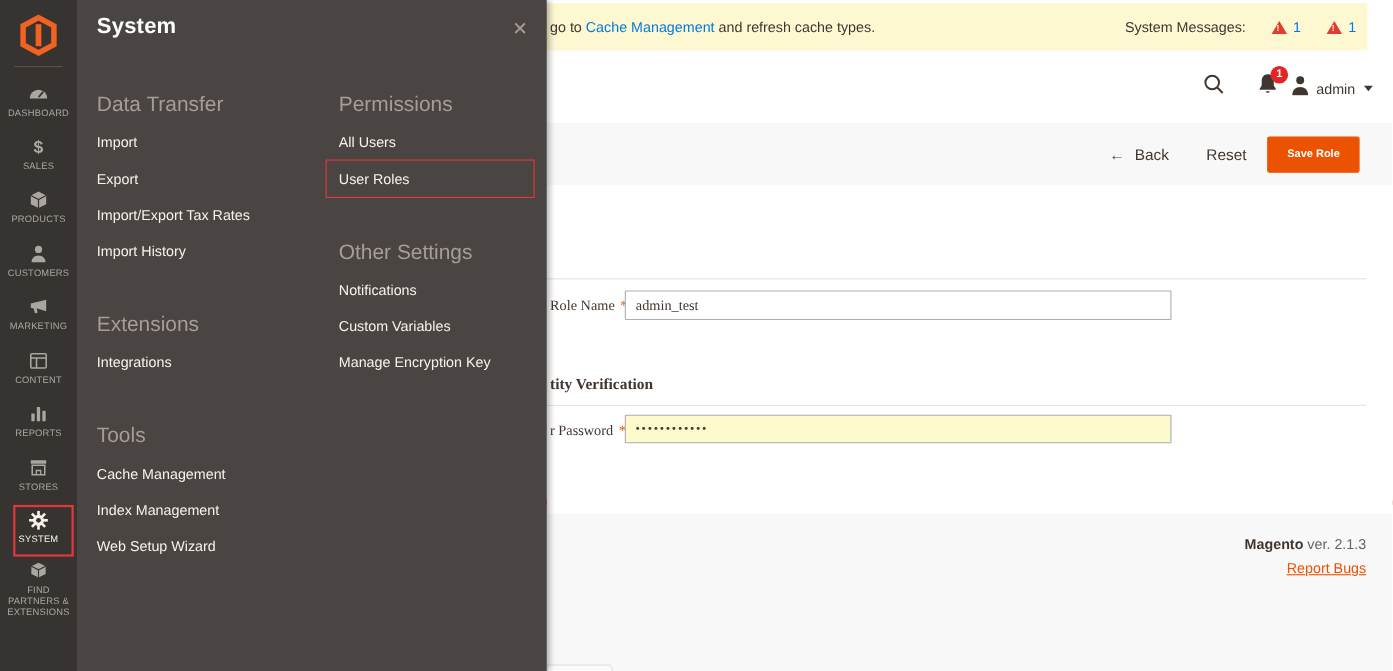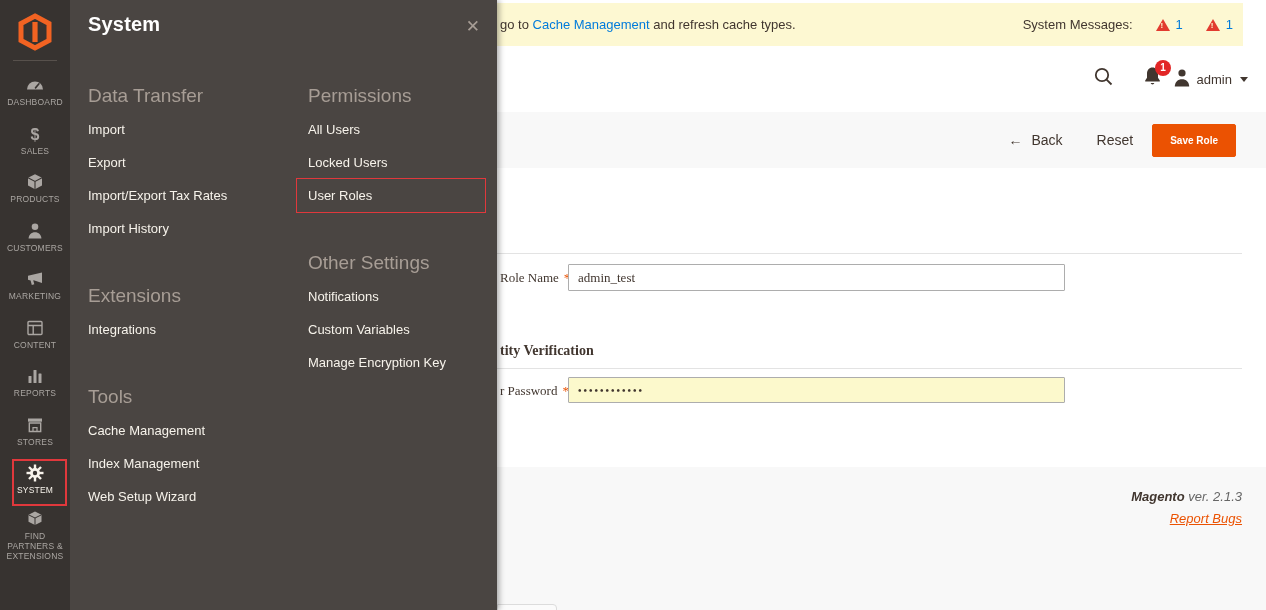--- a/index.html
+++ b/index.html
@@ -49,21 +49,21 @@
   .lbl-role { top:90px; } .lbl-pass { top:203px; }
   .req-star { color:#eb5202; font-size:13px; }
   .text-input { position:absolute; left:71px; width:497px; height:27px; border:1px solid #adadad;
     border-radius:1px; font-size:13px; color:#41362f; padding:0 9px; font-family:inherit; background:#fff; }
   .inp-role { top:84px; }
   .inp-pass { top:197px; height:26px; background:#fcf9cc; font-size:10px; letter-spacing:2px; font-weight:bold; }
   .section-heading { position:absolute; left:3px; top:163px; font-size:14px; font-weight:bold; color:#41362f; }
 
   
   .footer { position:absolute; left:0; right:0; top:455px; bottom:0; background:#f8f8f8;
-    border-top:6px solid #c2410c; z-index:0;font-style:italic; }
+    border-top:4px solid #c2410c; z-index:0; }
   .footer-version { position:absolute; right:24px; top:28px; font-size:13px; color:#666; }
   .footer-version b { color:#41362f; }
   .footer-bugs { position:absolute; right:24px; top:50px; font-size:13px; color:#eb5202;
     text-decoration:underline; cursor:pointer; }
   .peek-box { position:absolute; left:497px; top:604px; width:60px; height:8px; background:#fbfbfb;
     border:1px solid #dcdcdc; border-radius:0 4px 0 0; z-index:2; }
 
   
   .sidebar { position:absolute; left:0; top:0; width:70px; height:610px; background:#373330; z-index:20; }
   .logo-wrap { height:56px; display:flex; align-items:center; justify-content:center; padding-top:8px; cursor:pointer; }
@@ -281,21 +281,20 @@
         <div class="menu-item">Cache Management</div>
         <div class="menu-item">Index Management</div>
         <div class="menu-item">Web Setup Wizard</div>
       </div>
     </div>
 
     <div class="menu-col col2">
       <div class="menu-section">
         <div class="menu-header">Permissions</div>
         <div class="menu-item">All Users</div>
-        <div class="menu-item">Locked Users</div>
         <div class="menu-item highlighted">User Roles</div>
       </div>
       <div class="menu-section">
         <div class="menu-header">Other Settings</div>
         <div class="menu-item">Notifications</div>
         <div class="menu-item">Custom Variables</div>
         <div class="menu-item">Manage Encryption Key</div>
       </div>
     </div>
   </div>

